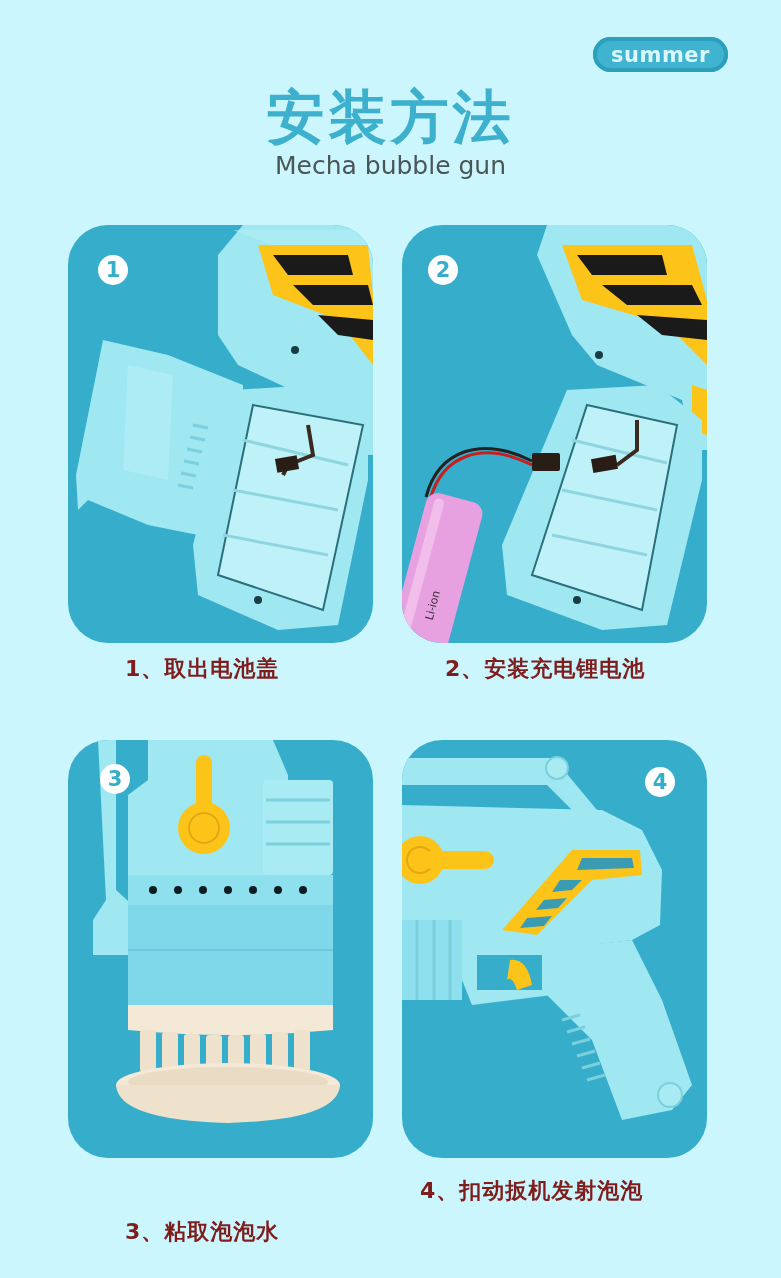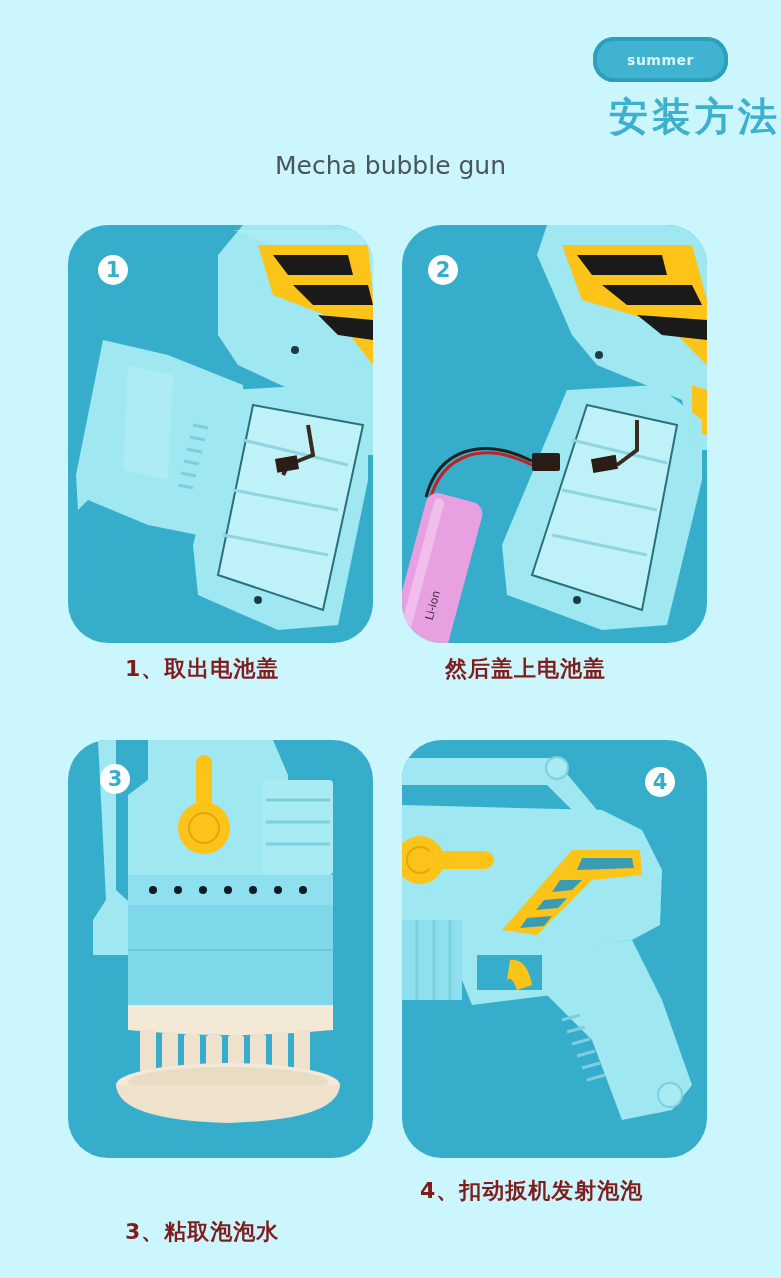--- a/index.html
+++ b/index.html
@@ -4,29 +4,29 @@
 <style>
   * { box-sizing: border-box; margin: 0; padding: 0; }
   html, body { width: 781px; height: 1278px; }
   body {
     background: #cbf6fd;
     font-family: "DejaVu Sans", "Liberation Sans", sans-serif;
     position: relative;
     overflow: hidden;
   }
   .badge {
-    position: absolute; left: 593px; top: 37px; width: 135px; height: 45px;
+    position: absolute; left: 593px; top: 37px; width: 135px; height: 35px;
     border-radius: 21px; background: #3fb3cf;
     box-shadow: inset 0 0 0 4px #2c9fbd;
     display: flex; align-items: center; justify-content: center;
-    color: #d9f8fe; font-weight: bold; font-size: 14px; letter-spacing: 0.5px;
+    color: #d9f8fe; font-weight: bold; font-size: 21px; letter-spacing: 0.5px;
   }
   .title {
-    position: absolute; left: 0; width: 781px; top: 82px; text-align: right;
-    color: #3cb0cc; font-size: 39px; font-weight: bold; letter-spacing: 4px;
+    position: absolute; left: 0; width: 781px; top: 82px; text-align: center;
+    color: #3cb0cc; font-size: 58px; font-weight: bold; letter-spacing: 4px;
     line-height: 70px;
   }
   .subtitle {
     position: absolute; left: 0; width: 781px; top: 150px; text-align: center;
     color: #4a5557; font-size: 25px; line-height: 32px;
   }
   .panel {
     position: absolute; width: 305px; height: 418px; border-radius: 40px;
     background: #36aecb; overflow: hidden;
   }
@@ -116,21 +116,21 @@
     <path d="M130 236 C78 210, 36 226, 24 272" stroke="#222" stroke-width="3" fill="none"></path>
     <rect x="130" y="228" width="28" height="18" fill="#2a1d16" rx="2"></rect>
     <g transform="rotate(15 35 340)">
       <rect x="8" y="270" width="58" height="160" rx="12" fill="#e7a0e0"></rect>
       <rect x="16" y="275" width="10" height="150" rx="5" fill="#f4c5ef" opacity="0.8"></rect>
       <text x="45" y="395" font-size="11" fill="#3a2a3a" transform="rotate(-90 45 395)">Li-ion</text>
     </g>
   </svg>
 </div>
 <div class="caption cap2">
-  <span class="l2">然后盖上电池盖</span>
+  <span class="l1">2、安装充电锂电池</span>
 </div>
 
 <div class="panel" id="p3">
   <div class="num" style="left:32px;top:24px;">3</div>
   <svg width="305" height="418" viewBox="0 0 305 418">
 
     <path d="M30 0 L48 0 L48 150 L70 170 L70 215 L25 215 L25 180 L38 160 Z" fill="#9fe7f1"></path>
 
     <path d="M80 0 L205 0 L220 35 L220 135 L60 135 L60 55 L80 40 Z" fill="#9fe7f1"></path>
     <rect x="195" y="40" width="70" height="95" rx="4" fill="#a8ebf3"></rect>

